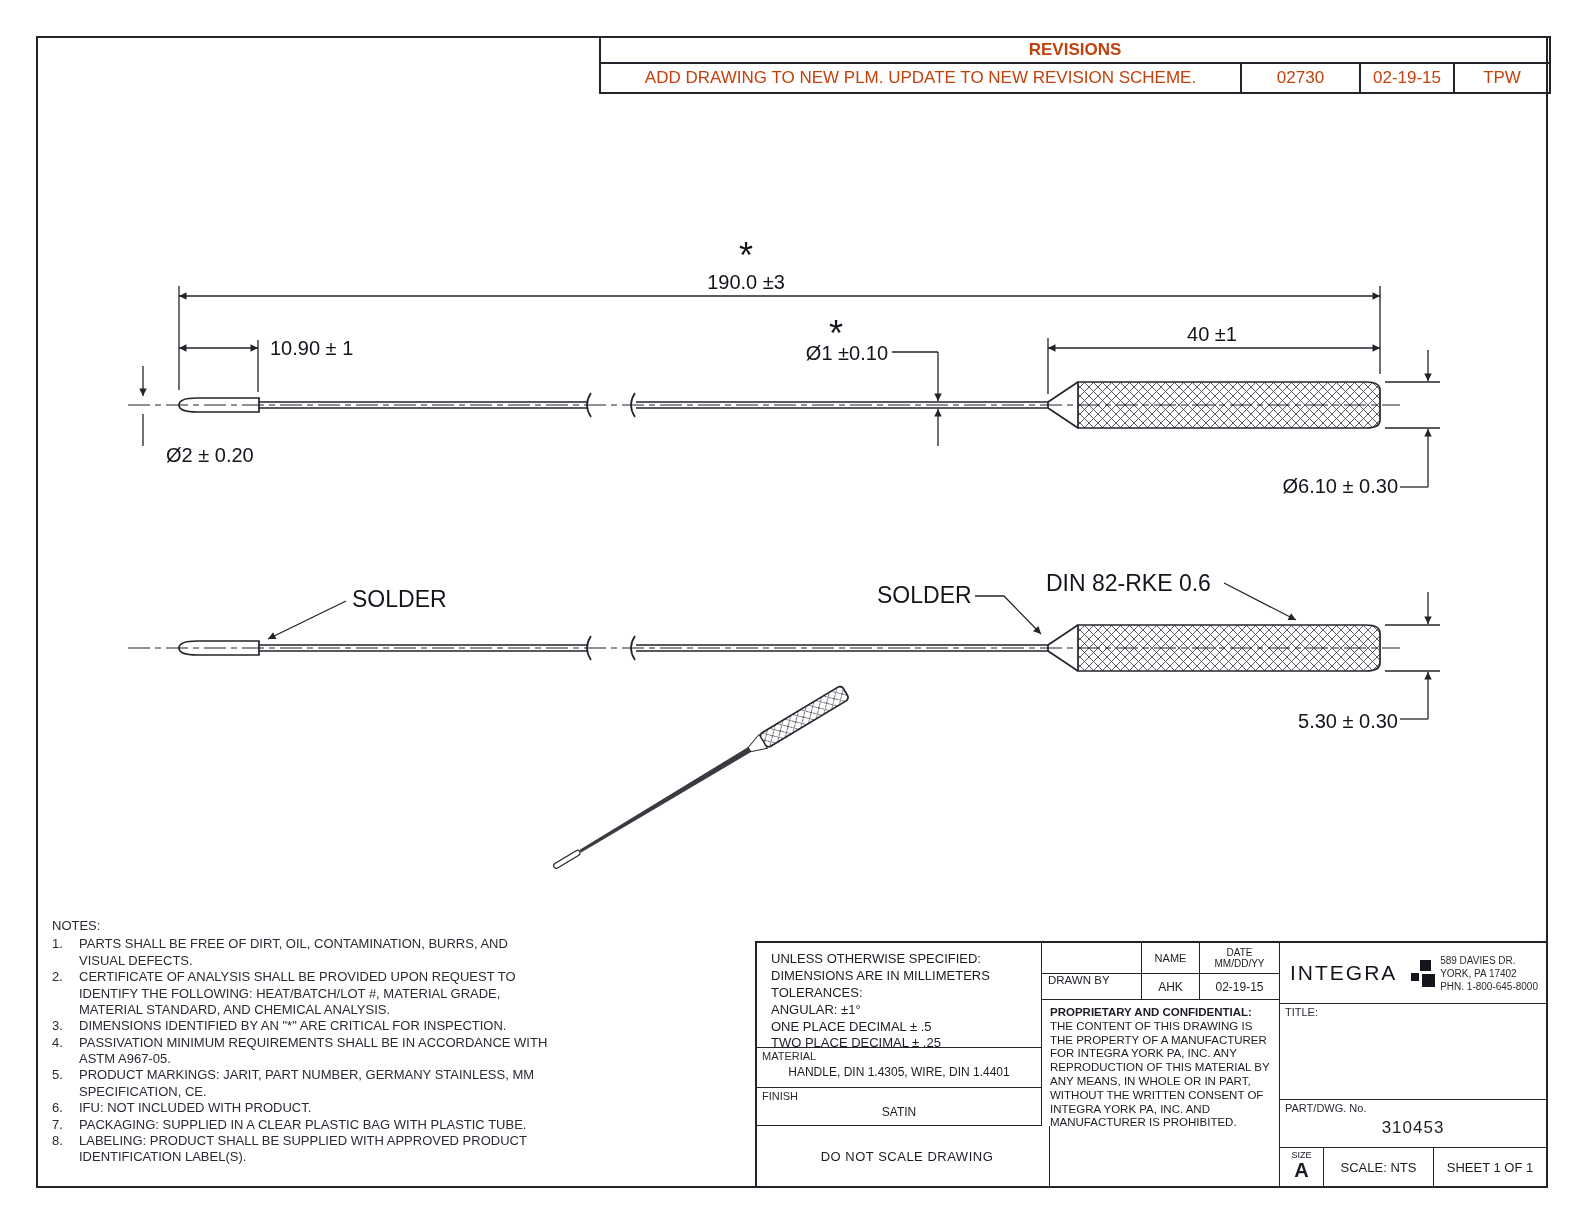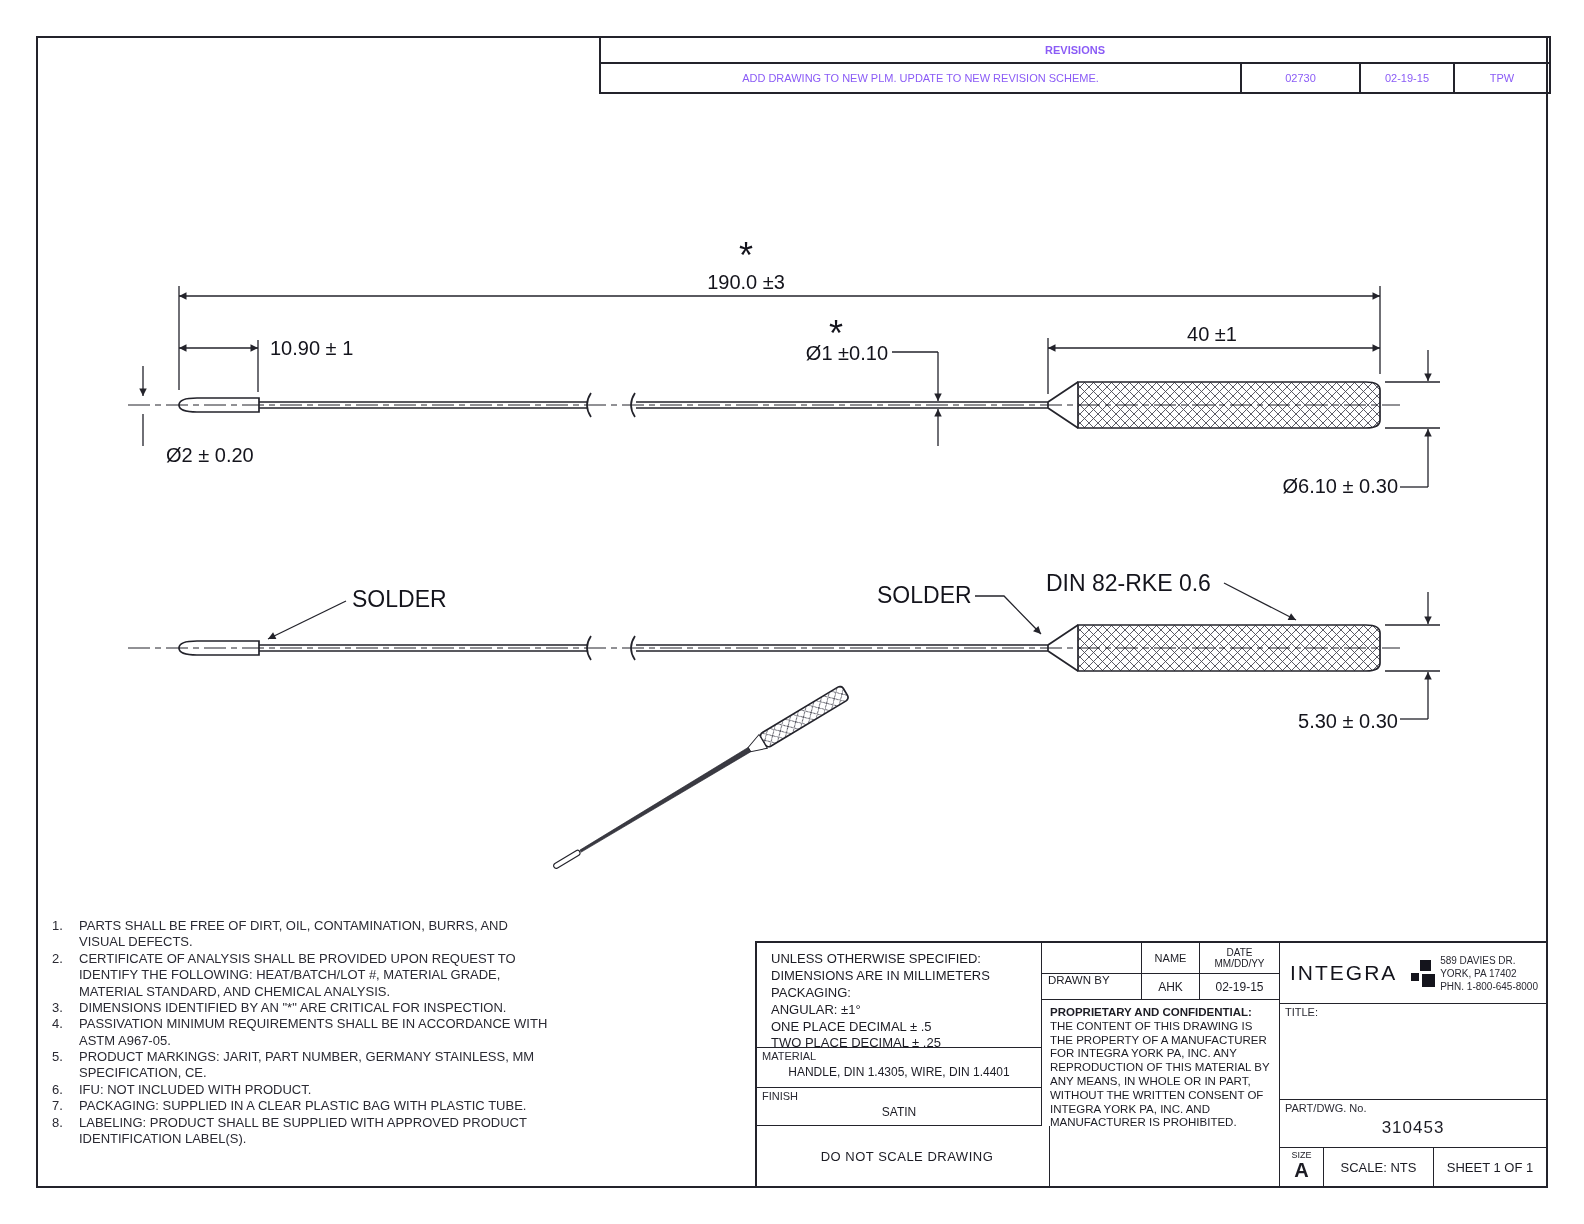--- a/index.html
+++ b/index.html
@@ -18,21 +18,21 @@
   .s  { stroke:#23232b; stroke-width:1.7; fill:none; }
   .f  { fill:#ffffff; stroke:#23232b; stroke-width:1.7; }
   .k  { fill:url(#knurl); stroke:#23232b; stroke-width:1.7; }
   .cl { stroke:#23232b; stroke-width:1; stroke-dasharray:22 5 6 5; fill:none; }
   .dim { stroke:#23232b; stroke-width:1.3; fill:none; }
   .txt { font-family:"Liberation Sans",sans-serif; font-size:20px; fill:#14141c; }
   .txt-lg { font-family:"Liberation Sans",sans-serif; font-size:23px; fill:#14141c; }
   .star { font-family:"Liberation Sans",sans-serif; font-size:36px; fill:#14141c; }
 
   
-  table.rev { position:absolute; left:599px; top:36px; width:950px; border-collapse:collapse; font-size:11px; color:#8b5cf6; table-layout:fixed; }
+  table.rev { position:absolute; left:599px; top:36px; width:950px; border-collapse:collapse; font-size:17px; color:#c2410c; table-layout:fixed; }
   table.rev td { border:2px solid #23232b; text-align:center; padding:2px 6px; height:30px; }
   table.rev td.rev-title { font-weight:bold; height:26px; }
 
   
   .notes { position:absolute; left:52px; top:918px; width:505px; font-size:13px; line-height:1.26; color:#2a2a33; }
   .notes .notes-title { margin-bottom:2px; }
   .note { display:flex; }
   .note-num { width:27px; flex:none; }
   .note-body { flex:1; }
 
@@ -187,20 +187,21 @@
     <tr>
       <td>ADD DRAWING TO NEW PLM. UPDATE TO NEW REVISION SCHEME.</td>
       <td>02730</td>
       <td>02-19-15</td>
       <td>TPW</td>
     </tr>
   </tbody>
     </table>
 
   <div class="notes">
+    <div class="notes-title">NOTES:</div>
     <div class="note">
         <span class="note-num">1.</span>
         <span class="note-body">PARTS SHALL BE FREE OF DIRT, OIL, CONTAMINATION, BURRS, AND VISUAL DEFECTS.</span>
       </div>
     <div class="note">
         <span class="note-num">2.</span>
         <span class="note-body">CERTIFICATE OF ANALYSIS SHALL BE PROVIDED UPON REQUEST TO IDENTIFY THE FOLLOWING: HEAT/BATCH/LOT #, MATERIAL GRADE, MATERIAL STANDARD, AND CHEMICAL ANALYSIS.</span>
       </div>
     <div class="note">
         <span class="note-num">3.</span>
@@ -226,21 +227,21 @@
         <span class="note-num">8.</span>
         <span class="note-body">LABELING: PRODUCT SHALL BE SUPPLIED WITH APPROVED PRODUCT IDENTIFICATION LABEL(S).</span>
       </div>
   </div>
 
   <div class="tb">
 
     <div class="tbc br bb tol" style="left:0;top:0;width:285px;height:105px;">
       <div>UNLESS OTHERWISE SPECIFIED:</div>
       <div>DIMENSIONS ARE IN MILLIMETERS</div>
-      <div>PACKAGING:</div>
+      <div>TOLERANCES:</div>
       <div>ANGULAR: ±1°</div>
       <div>ONE PLACE DECIMAL ± .5</div>
       <div>TWO PLACE DECIMAL ± .25</div>
     </div>
     <div class="tbc br bb" style="left:0;top:105px;width:285px;height:40px;">
       <div class="cell-label">MATERIAL</div>
       <div class="center-val">HANDLE, DIN 1.4305, WIRE, DIN 1.4401</div>
     </div>
     <div class="tbc br bb" style="left:0;top:145px;width:285px;height:38px;">
       <div class="cell-label">FINISH</div>

